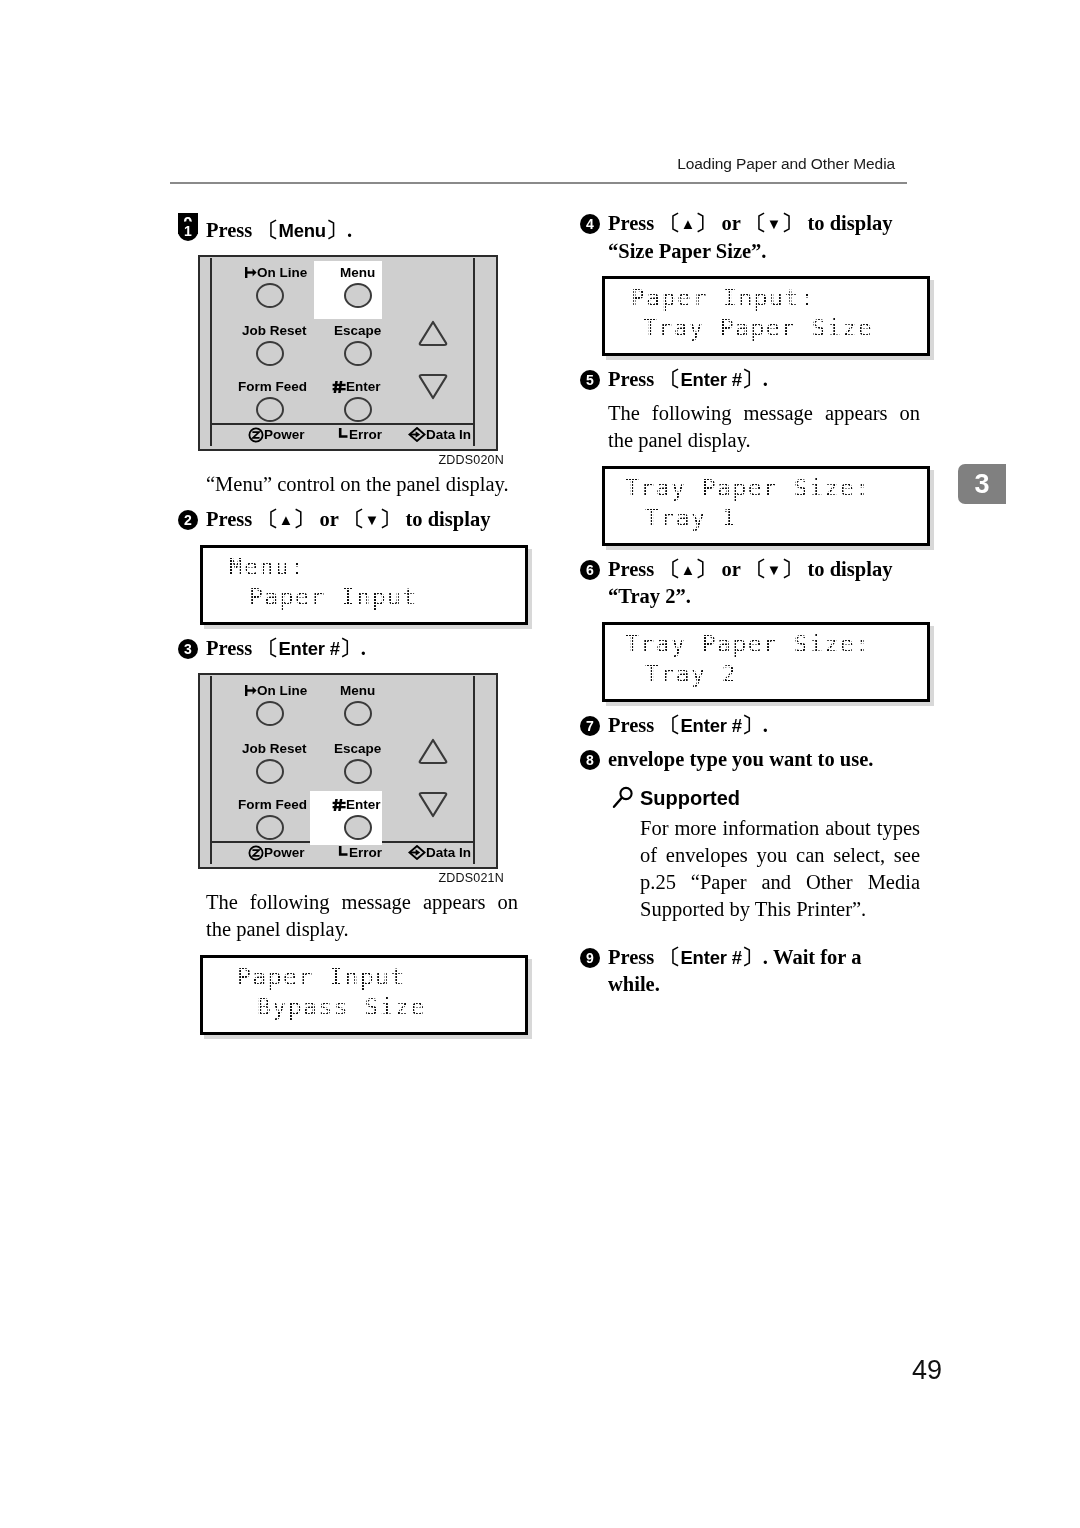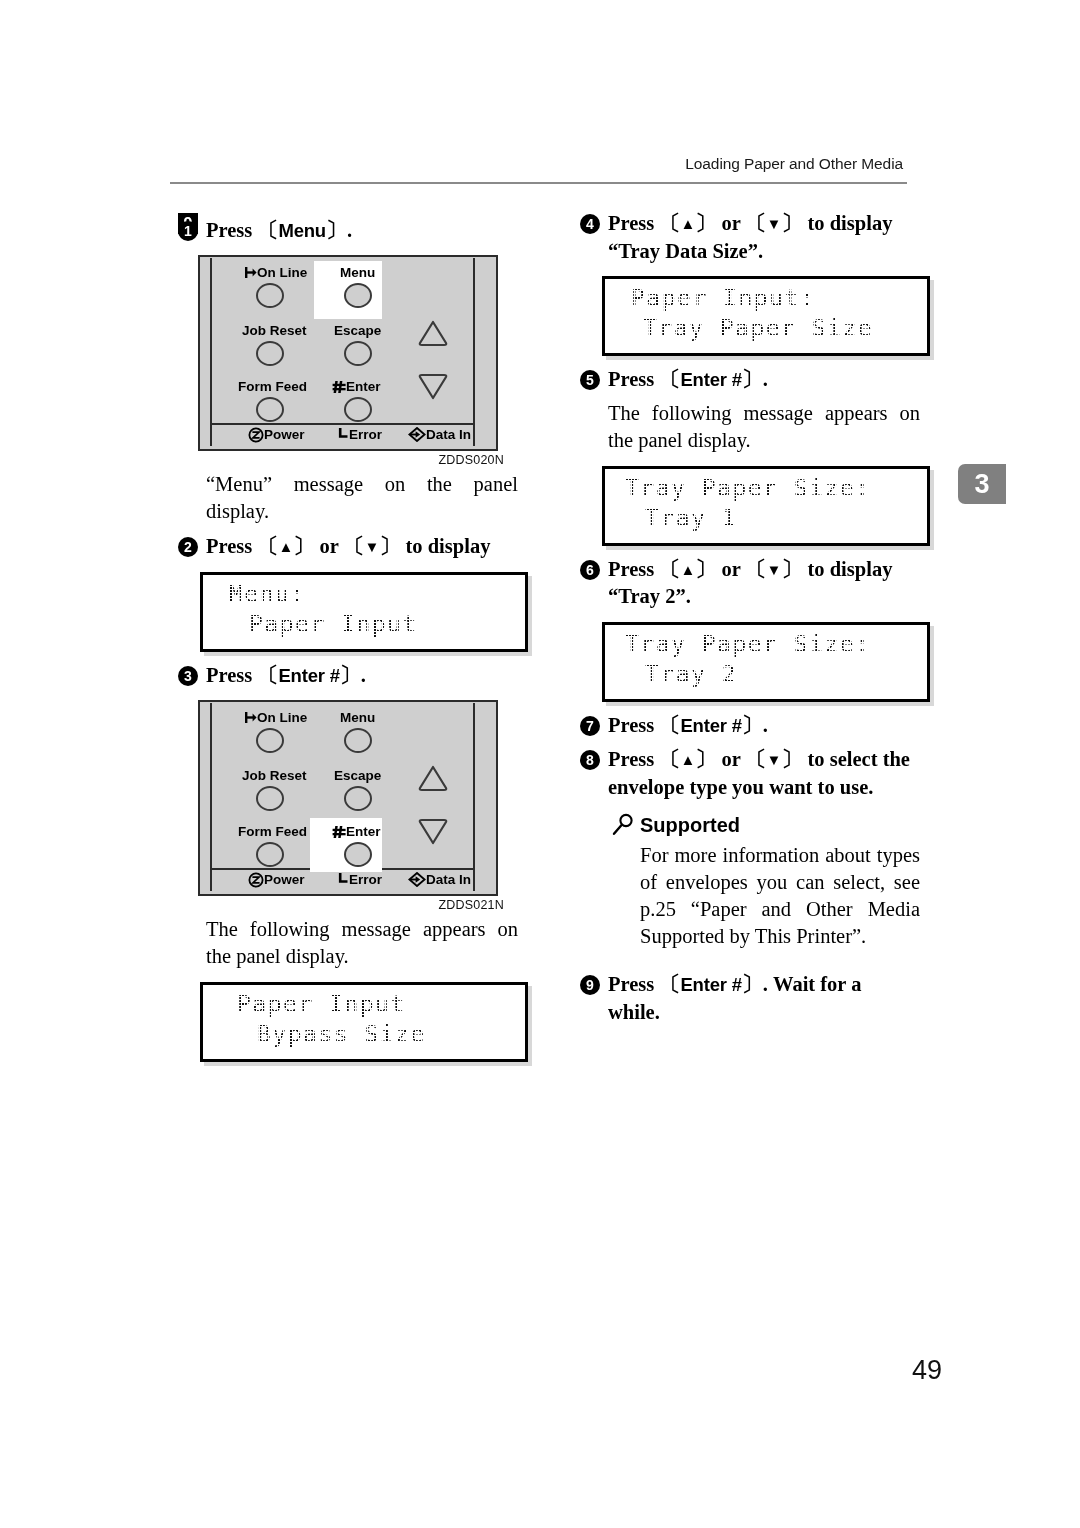--- a/index.html
+++ b/index.html
@@ -19,21 +19,21 @@
   
   .header-band {
     position: absolute;
     left: 170px;
     top: 155px;
     width: 737px;
     height: 30px;
   }
   .header-title {
     position: absolute;
-    right: 4px;
+    right: 12px;
     top: 0;
     font-family: "Liberation Sans", sans-serif;
     font-size: 15.5px;
     letter-spacing: -0.1px;
     color: #1a1a1a;
     white-space: nowrap;
   }
   .header-rule {
     position: absolute;
     left: 0;
@@ -372,21 +372,21 @@
           <path d="M9 1 L16.6 7.5 L9 14 L1.4 7.5 Z" fill="none" stroke="#000" stroke-width="1.9"></path>
           <path d="M2.6 7.5 L10 7.5" stroke="#000" stroke-width="1.9"></path>
           <polygon points="7.6,4.2 12.2,7.5 7.6,10.8" fill="#000"></polygon>
         </svg><span>Data In</span>
       </span>
     </div>
 
     <div class="fig-code">ZDDS020N</div>
   </div>
 
-  <div class="body-text">“Menu” message on the panel display.</div>
+  <div class="body-text">“Menu” control on the panel display.</div>
 
   <div class="step-sub justify">
     <span class="marker-circle">2</span>
     <span class="ln">
       <span>Press</span>
       <span class="bracket">〔</span><span class="arrow-key">▲</span><span class="bracket">〕</span>
       <span>or</span>
       <span class="bracket">〔</span><span class="arrow-key">▼</span><span class="bracket">〕</span>
       <span>to  display</span>
     </span>
@@ -488,21 +488,21 @@
 
   <div class="step-sub justify">
     <span class="marker-circle">4</span>
     <span class="ln">
       <span>Press</span>
       <span class="bracket">〔</span><span class="arrow-key">▲</span><span class="bracket">〕</span>
       <span>or</span>
       <span class="bracket">〔</span><span class="arrow-key">▼</span><span class="bracket">〕</span>
       <span>to  display</span>
     </span>
-    <span class="ln">“Tray Data Size”.</span>
+    <span class="ln">“Size Paper Size”.</span>
   </div>
 
   <div class="lcd">
     <div class="lcd-line l1">Paper Input:</div>
     <div class="lcd-line l2" style="left:38px;">Tray Paper Size</div>
     <div class="lcd-dots"></div>
   </div>
 
   <div class="step-sub">
     <span class="marker-circle">5</span>
@@ -537,27 +537,20 @@
   </div>
 
   <div class="step-sub">
     <span class="marker-circle">7</span>
     <span>Press</span>
     <span class="bracket">〔</span><span class="keycap">Enter #</span><span class="bracket">〕</span><span>.</span>
   </div>
 
   <div class="step-sub justify">
     <span class="marker-circle">8</span>
-    <span class="ln">
-      <span>Press</span>
-      <span class="bracket">〔</span><span class="arrow-key">▲</span><span class="bracket">〕</span>
-      <span>or</span>
-      <span class="bracket">〔</span><span class="arrow-key">▼</span><span class="bracket">〕</span>
-      <span>to select the</span>
-    </span>
     <span class="ln">envelope type you want to use.</span>
   </div>
 
   <div class="reference-head">
     <svg class="magnifier" width="26" height="24" viewBox="0 0 26 24">
       <circle cx="16" cy="7.5" r="5.6" fill="none" stroke="#000" stroke-width="2.1"></circle>
       <path d="M11.8 11.8 L4 20.8" stroke="#000" stroke-width="2.4" stroke-linecap="round"></path>
     </svg>
     <span>Supported</span>
   </div>

